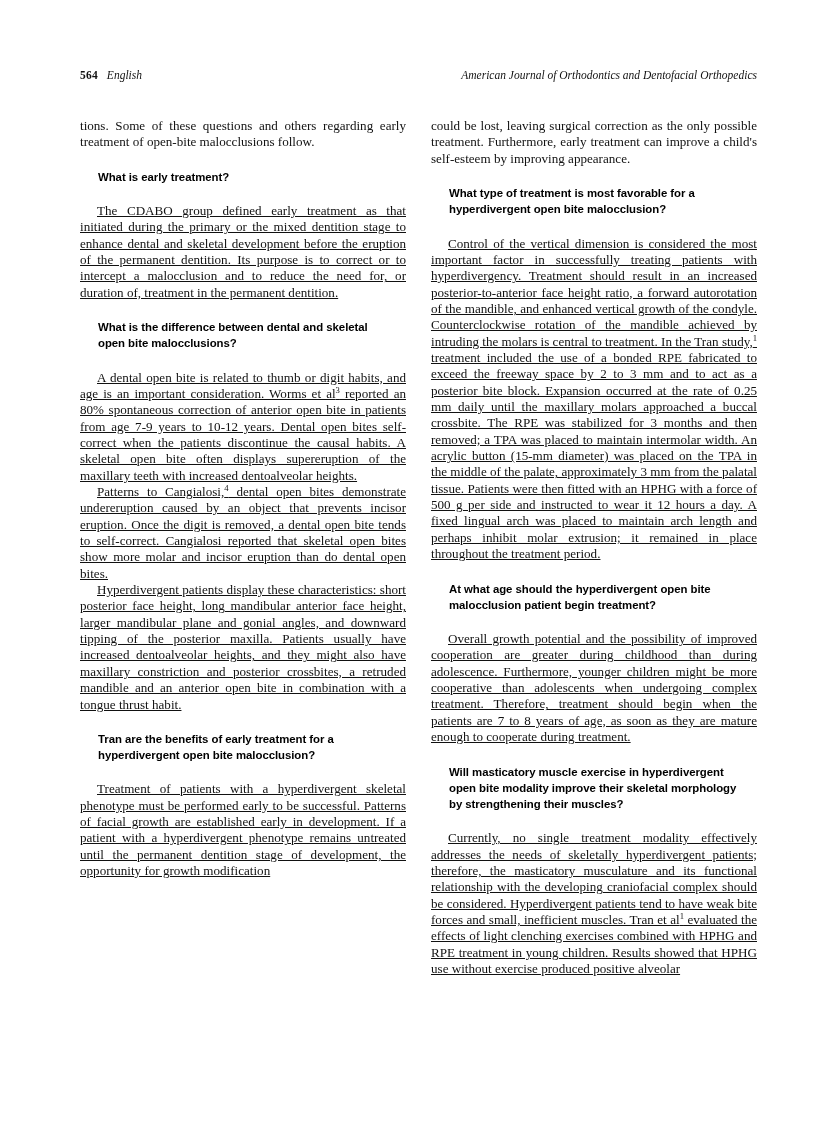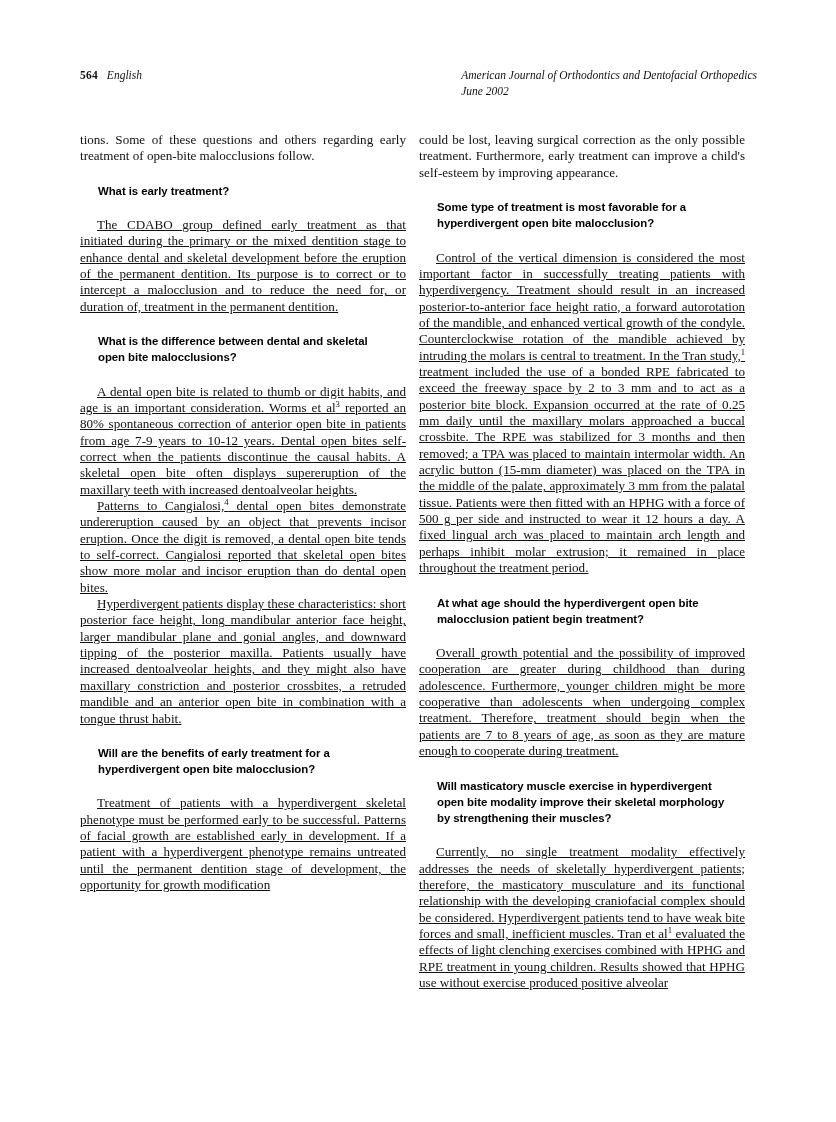--- a/index.html
+++ b/index.html
@@ -56,24 +56,24 @@
     font-style: italic;
     font-size: 11.5px;
     line-height: 15.5px;
     white-space: nowrap;
   }
 
   
   .columns {
     position: absolute;
     left: 80px;
-    top: 132px;
+    top: 118px;
     width: 677px;
     display: flex;
-    gap: 13px;
+    gap: 25px;
   }
   .col {
     width: 326px;
     flex: 0 0 326px;
   }
 
   h2.qhead {
     font-family: "Liberation Sans", "DejaVu Sans", sans-serif;
     font-size: 11.4px;
     font-weight: bold;
@@ -110,50 +110,49 @@
 <body>
 
 <div class="page">
 
   <div class="running-head">
     <div class="rh-left">
       <span class="rh-folio">564</span><span class="rh-author">English</span>
     </div>
     <div class="rh-right">
       <div>American Journal of Orthodontics and Dentofacial Orthopedics</div>
-      <div>June 2002</div>
     </div>
   </div>
 
   <div class="columns">
 
     <div class="col">
 
       <p class="body cont">tions. Some of these questions and others regarding early treatment of open-bite malocclusions follow.</p>
 
       <h2 class="qhead sp-before-head">What is early treatment?</h2>
       <p class="body indent sp-after-head">The CDABO group defined early treatment as that initiated during the primary or the mixed dentition stage to enhance dental and skeletal development before the eruption of the permanent dentition. Its purpose is to correct or to intercept a malocclusion and to reduce the need for, or duration of, treatment in the permanent dentition.</p>
 
       <h2 class="qhead sp-before-head">What is the difference between dental and skeletal open bite malocclusions?</h2>
       <p class="body indent sp-after-head"><span>A dental open bite is related to thumb or digit habits, and age is an important consideration. Worms et al</span><sup>3</sup><span> reported an 80% spontaneous correction of anterior open bite in patients from age 7-9 years to 10-12 years. Dental open bites self-correct when the patients discontinue the causal habits. A skeletal open bite often displays supereruption of the maxillary teeth with increased dentoalveolar heights.</span></p>
 
       <p class="body indent sp-after-head"><span>Patterns to Cangialosi,</span><sup>4</sup><span> dental open bites demonstrate undereruption caused by an object that prevents incisor eruption. Once the digit is removed, a dental open bite tends to self-correct. Cangialosi reported that skeletal open bites show more molar and incisor eruption than do dental open bites.</span></p>
 
       <p class="body indent sp-after-head">Hyperdivergent patients display these characteristics: short posterior face height, long mandibular anterior face height, larger mandibular plane and gonial angles, and downward tipping of the posterior maxilla. Patients usually have increased dentoalveolar heights, and they might also have maxillary constriction and posterior crossbites, a retruded mandible and an anterior open bite in combination with a tongue thrust habit.</p>
 
-      <h2 class="qhead sp-before-head">Will are the benefits of early treatment for a hyperdivergent open bite malocclusion?</h2>
+      <h2 class="qhead sp-before-head">Tran are the benefits of early treatment for a hyperdivergent open bite malocclusion?</h2>
       <p class="body indent sp-after-head">Treatment of patients with a hyperdivergent skeletal phenotype must be performed early to be successful. Patterns of facial growth are established early in development. If a patient with a hyperdivergent phenotype remains untreated until the permanent dentition stage of development, the opportunity for growth modification</p>
 
     </div>
 
     <div class="col">
 
       <p class="body cont">could be lost, leaving surgical correction as the only possible treatment. Furthermore, early treatment can improve a child's self-esteem by improving appearance.</p>
 
-      <h2 class="qhead sp-before-head">Some type of treatment is most favorable for a hyperdivergent open bite malocclusion?</h2>
+      <h2 class="qhead sp-before-head">What type of treatment is most favorable for a hyperdivergent open bite malocclusion?</h2>
       <p class="body indent sp-after-head"><span>Control of the vertical dimension is considered the most important factor in successfully treating patients with hyperdivergency. Treatment should result in an increased posterior-to-anterior face height ratio, a forward autorotation of the mandible, and enhanced vertical growth of the condyle. Counterclockwise rotation of the mandible achieved by intruding the molars is central to treatment. In the Tran study,</span><sup>1</sup><span> treatment included the use of a bonded RPE fabricated to exceed the freeway space by 2 to 3 mm and to act as a posterior bite block. Expansion occurred at the rate of 0.25 mm daily until the maxillary molars approached a buccal crossbite. The RPE was stabilized for 3 months and then removed; a TPA was placed to maintain intermolar width. An acrylic button (15-mm diameter) was placed on the TPA in the middle of the palate, approximately 3 mm from the palatal tissue. Patients were then fitted with an HPHG with a force of 500 g per side and instructed to wear it 12 hours a day. A fixed lingual arch was placed to maintain arch length and perhaps inhibit molar extrusion; it remained in place throughout the treatment period.</span></p>
 
       <h2 class="qhead sp-before-head">At what age should the hyperdivergent open bite malocclusion patient begin treatment?</h2>
       <p class="body indent sp-after-head">Overall growth potential and the possibility of improved cooperation are greater during childhood than during adolescence. Furthermore, younger children might be more cooperative than adolescents when undergoing complex treatment. Therefore, treatment should begin when the patients are 7 to 8 years of age, as soon as they are mature enough to cooperate during treatment.</p>
 
       <h2 class="qhead sp-before-head">Will masticatory muscle exercise in hyperdivergent open bite modality improve their skeletal morphology by strengthening their muscles?</h2>
       <p class="body indent sp-after-head"><span>Currently, no single treatment modality effectively addresses the needs of skeletally hyperdivergent patients; therefore, the masticatory musculature and its functional relationship with the developing craniofacial complex should be considered. Hyperdivergent patients tend to have weak bite forces and small, inefficient muscles. Tran et al</span><sup>1</sup><span> evaluated the effects of light clenching exercises combined with HPHG and RPE treatment in young children. Results showed that HPHG use without exercise produced positive alveolar</span></p>
 
     </div>
 

